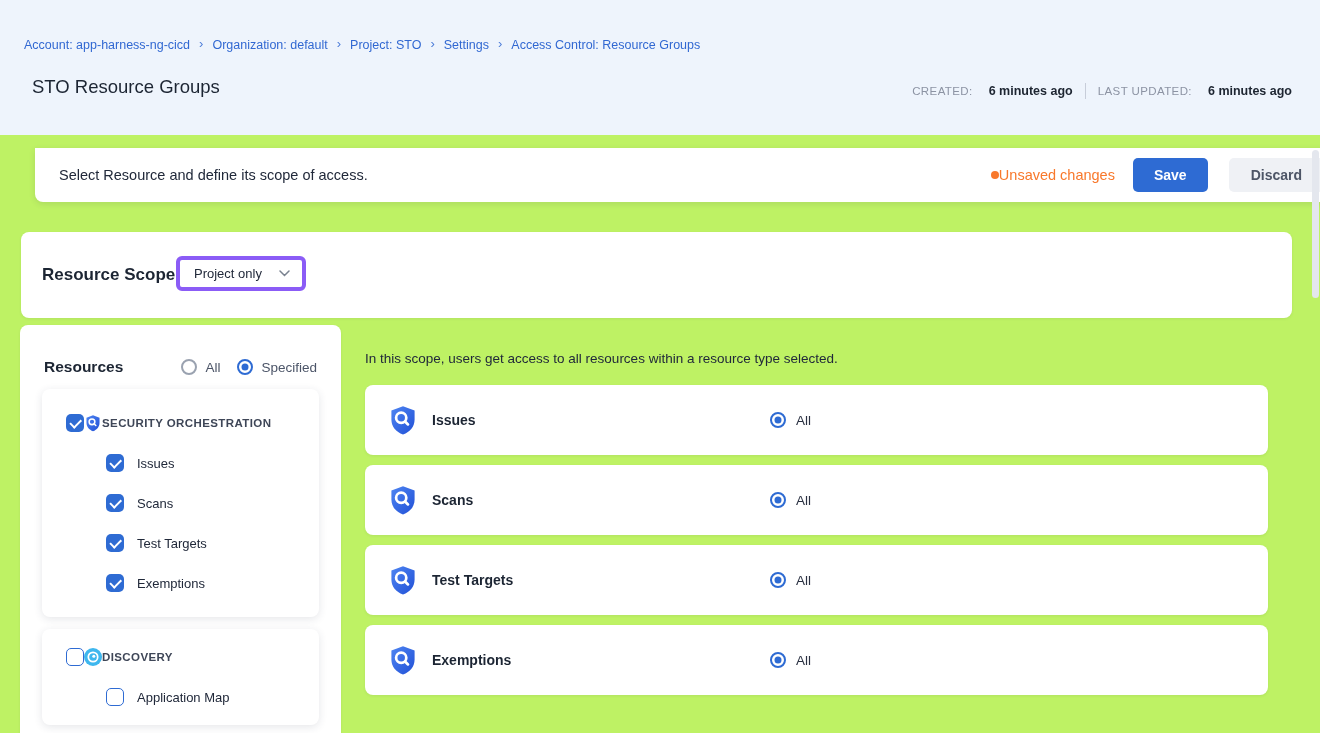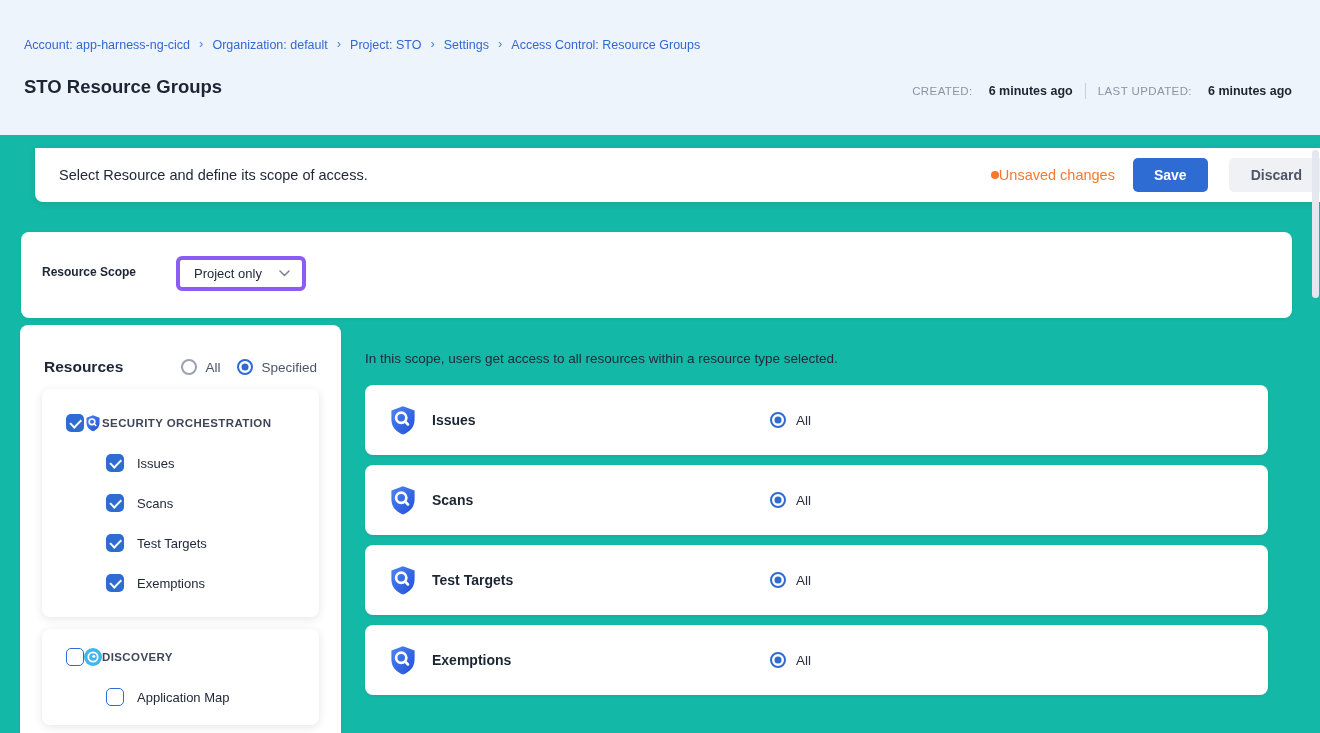--- a/index.html
+++ b/index.html
@@ -1,26 +1,26 @@
 <!DOCTYPE html>
 <html><head>
 <meta charset="utf-8">
 <style>
   * { margin:0; padding:0; box-sizing:border-box; }
   html,body { width:1320px; height:733px; }
   body { font-family:"Liberation Sans", sans-serif; background:#F3F5F9; overflow:hidden; }
-  #stage { position:relative; width:1320px; height:733px; background:#14b8a6; overflow:hidden; }
+  #stage { position:relative; width:1320px; height:733px; background:#bef264; overflow:hidden; }
 
   
   .header { position:absolute; left:0; top:0; width:1320px; height:135px; background:#EEF4FC; }
   .breadcrumb { position:absolute; left:24px; top:37px; display:flex; align-items:center; gap:9px;
                 font-size:12.5px; color:#3168D2; white-space:nowrap; }
   .crumb { cursor:pointer; }
   .crumb-sep { color:#3168D2; font-size:13px; opacity:.85; transform:translateY(-1px); }
-  .page-title { position:absolute; left:24px; top:76px; font-size:18.5px; font-weight:700; color:#1C2533; }
+  .page-title { position:absolute; left:32px; top:76px; font-size:18.5px; font-weight:400; color:#1C2533; }
   .meta { position:absolute; right:28px; top:83px; display:flex; align-items:center; font-size:12px; }
   .meta-label { color:#8C93A3; letter-spacing:.4px; font-size:11.5px; }
   .meta-value { color:#1D2531; font-weight:700; margin-left:16px; font-size:12.5px; }
   .meta-divider { width:1px; height:16px; background:#C7CDD9; margin:0 12px; }
 
   
   .toolbar { position:absolute; left:0; top:148px; width:1314px; height:54px; background:#fff;
              border-radius:0 0 8px 8px; box-shadow:0 2px 6px rgba(40,50,70,.12);margin-left:35px; }
   .toolbar-desc { position:absolute; left:24px; top:50%; transform:translateY(-50%);
                   font-size:14.5px; color:#21293A; }
@@ -29,21 +29,21 @@
   .unsaved { display:flex; align-items:center; color:#F8782B; font-size:14.5px; margin-right:18px; }
   .unsaved-dot { width:8px; height:8px; border-radius:50%; background:#F8782B; }
   .btn { height:34px; border:none; border-radius:5px; font-family:inherit; font-size:14px;
          font-weight:700; cursor:pointer; }
   .btn-save { background:#2E6BD3; color:#fff; padding:0 21px; }
   .btn-discard { background:#EFF1F5; color:#4D5566; padding:0 22px; margin-left:21px; }
 
   
   .scope-card { position:absolute; left:21px; top:232px; width:1271px; height:86px; background:#fff;
                 border-radius:8px; box-shadow:0 1px 3px rgba(40,50,70,.08); }
-  .scope-label { position:absolute; left:21px; top:33px; font-size:12px; font-weight:700; color:#1C2533; }
+  .scope-label { position:absolute; left:21px; top:33px; font-size:17px; font-weight:700; color:#1C2533; }
   .scope-select { position:absolute; left:155px; top:24px; width:130px; height:35px;
                   border:4px solid #8b5cf6; border-radius:6px; background:#fff; display:flex;
                   align-items:center; padding:0 12px 0 14px; cursor:pointer; }
   .scope-select-value { font-size:13px; color:#21293A; flex:1; }
 
   
   .resources-panel { position:absolute; left:20px; top:325px; width:321px; height:420px; background:#fff;
                      border-radius:8px; box-shadow:0 1px 3px rgba(40,50,70,.08); }
   .resources-head { position:absolute; left:24px; right:24px; top:33px; display:flex; align-items:center; }
   .resources-title { font-size:15.5px; font-weight:700; color:#1C2533; }

